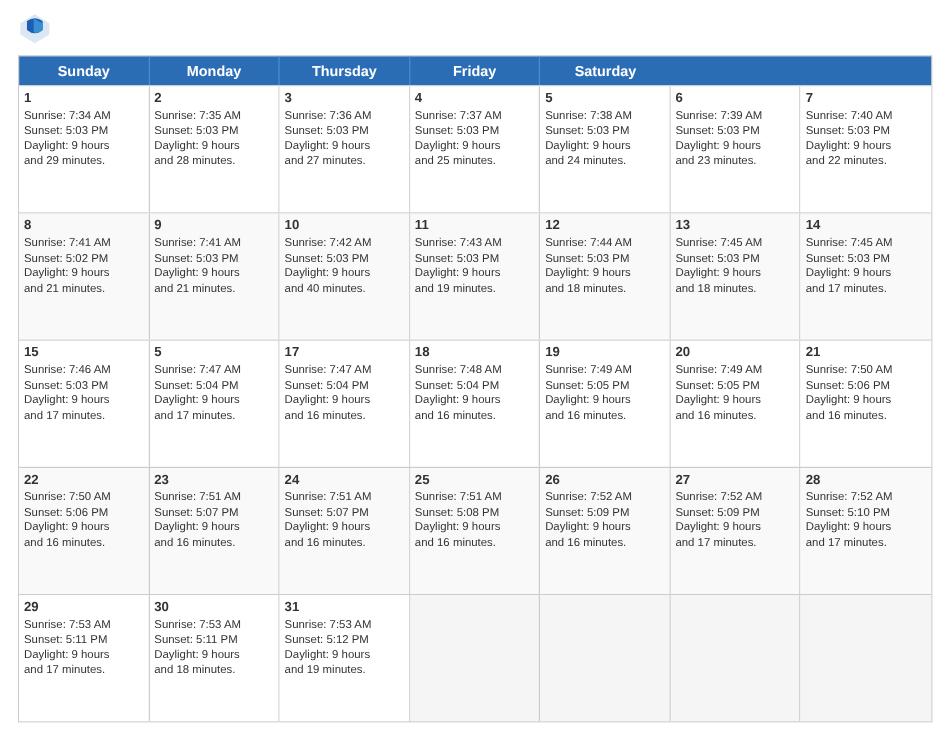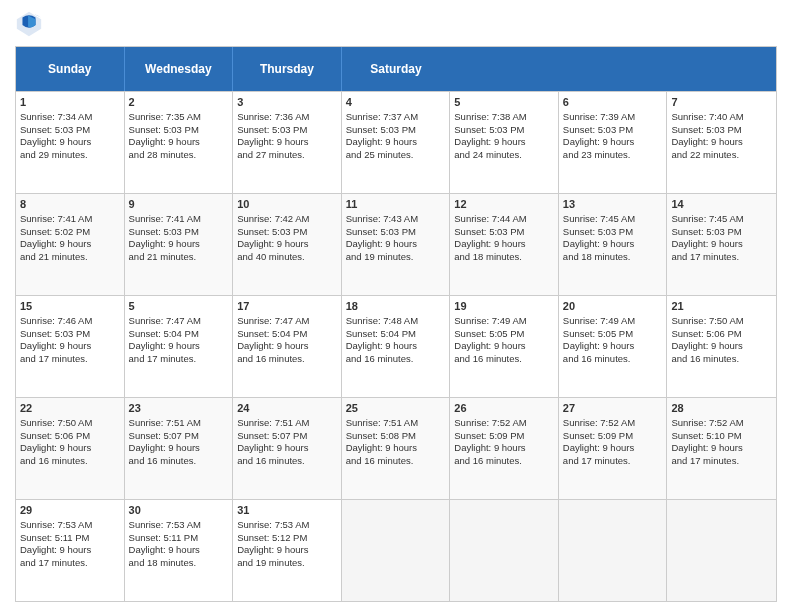--- a/index.html
+++ b/index.html
@@ -62,21 +62,21 @@
     .cal-header-row {
       display: grid;
       grid-template-columns: repeat(7, 1fr);
       background: #2a6db5;
     }
     .cal-header-cell {
       color: #fff;
       font-size: 12px;
       font-weight: bold;
       text-align: center;
-      padding: 15px 2px;
+      padding: 5px 2px;
       border-right: 1px solid #4a8dd5;
     }
     .cal-header-cell:last-child { border-right: none; }
     .cal-body {
       flex: 1;
       display: flex;
       flex-direction: column;
     }
     .cal-row {
       display: grid;
@@ -123,22 +123,23 @@
     </div>
     <div class="title-area">
       <div class="month-title"></div>
       <div class="subtitle"></div>
     </div>
   </div>
 
   <div class="calendar">
     <div class="cal-header-row" id="cal-headers">
         <div class="cal-header-cell">Sunday</div>
-        <div class="cal-header-cell">Wednesday</div>
+        <div class="cal-header-cell">Monday</div>
         <div class="cal-header-cell">Thursday</div>
+        <div class="cal-header-cell">Friday</div>
         <div class="cal-header-cell">Saturday</div>
       </div>
     <div class="cal-body" id="cal-body">
         <div class="cal-row">
           <div class="cal-cell"><span class="day-num">1</span><span>Sunrise: 7:34 AM</span><br><span>Sunset: 5:03 PM</span><br><span>Daylight: 9 hours</span><br><span>and 29 minutes.</span><br></div>
           <div class="cal-cell"><span class="day-num">2</span><span>Sunrise: 7:35 AM</span><br><span>Sunset: 5:03 PM</span><br><span>Daylight: 9 hours</span><br><span>and 28 minutes.</span><br></div>
           <div class="cal-cell"><span class="day-num">3</span><span>Sunrise: 7:36 AM</span><br><span>Sunset: 5:03 PM</span><br><span>Daylight: 9 hours</span><br><span>and 27 minutes.</span><br></div>
           <div class="cal-cell"><span class="day-num">4</span><span>Sunrise: 7:37 AM</span><br><span>Sunset: 5:03 PM</span><br><span>Daylight: 9 hours</span><br><span>and 25 minutes.</span><br></div>
           <div class="cal-cell"><span class="day-num">5</span><span>Sunrise: 7:38 AM</span><br><span>Sunset: 5:03 PM</span><br><span>Daylight: 9 hours</span><br><span>and 24 minutes.</span><br></div>
           <div class="cal-cell"><span class="day-num">6</span><span>Sunrise: 7:39 AM</span><br><span>Sunset: 5:03 PM</span><br><span>Daylight: 9 hours</span><br><span>and 23 minutes.</span><br></div>

